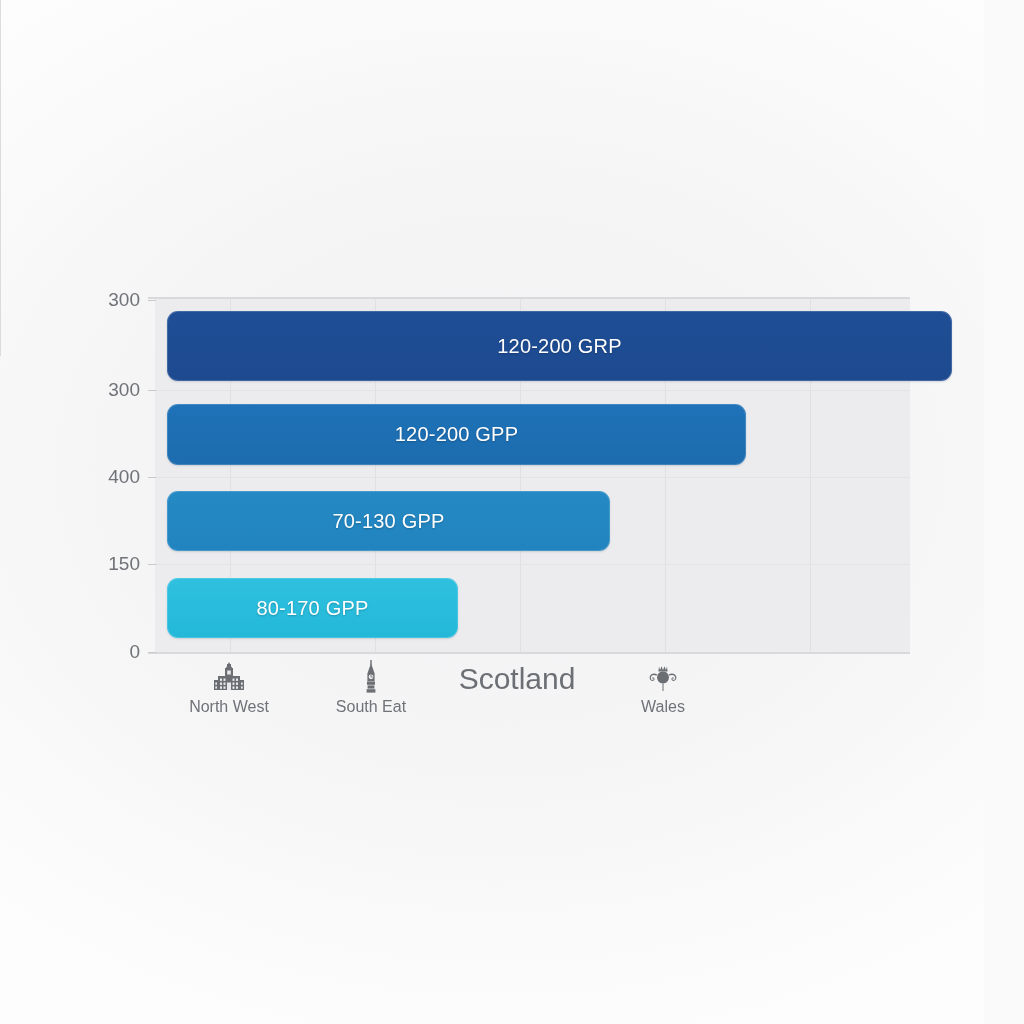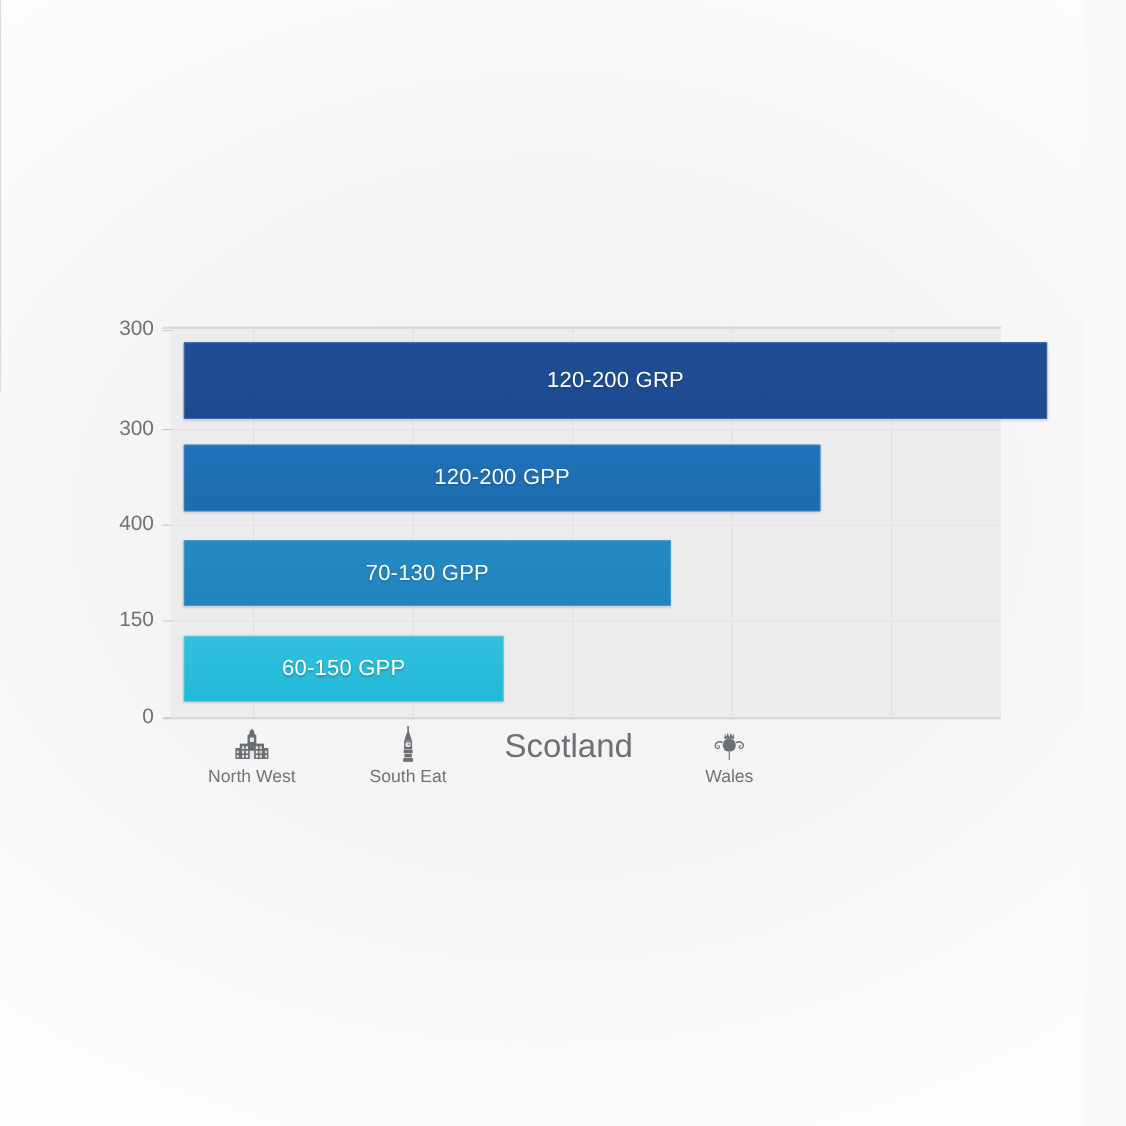--- a/index.html
+++ b/index.html
@@ -71,21 +71,21 @@
     top: 297px;
     width: 1px;
     height: 356px;
     background: #dcdcdf;
   }
 
   
   .bar {
     position: absolute;
     left: 167px;
-    border-radius: 1px;
+    border-radius: 11px;
     box-shadow: 0 1px 2px rgba(30,50,90,0.16), inset 0 0 0 1px rgba(255,255,255,0.16);
     display: flex;
     align-items: center;
     justify-content: center;
     overflow: hidden;
   }
   .bar-label {
     color: #ffffff;
     font-size: 20px;
     letter-spacing: 0.2px;
@@ -189,21 +189,21 @@
   <div class="bar" id="bar-0" style="top: 311px; height: 70px; width: 785px; background: linear-gradient(rgb(31, 78, 150) 0%, rgb(29, 74, 143) 100%);">
     <span class="bar-label">120-200 GRP</span>
   </div>
   <div class="bar" id="bar-1" style="top: 404px; height: 61px; width: 579px; background: linear-gradient(rgb(31, 114, 184) 0%, rgb(28, 108, 174) 100%); align-items: center;">
     <span class="bar-label">120-200 GPP</span>
   </div>
   <div class="bar" id="bar-2" style="top: 491px; height: 60px; width: 443px; background: linear-gradient(rgb(37, 137, 196) 0%, rgb(33, 132, 191) 100%);">
     <span class="bar-label">70-130 GPP</span>
   </div>
   <div class="bar" id="bar-3" style="top: 578px; height: 60px; width: 291px; background: linear-gradient(rgb(48, 192, 223) 0%, rgb(35, 184, 216) 100%);">
-    <span class="bar-label">60-150 GPP</span>
+    <span class="bar-label">80-170 GPP</span>
   </div>
 
   <div class="xcat" style="left:229px">
     <div class="xcat-icon">
       <svg width="34" height="32" viewBox="0 0 34 32" fill="#6b6e73">
         <rect x="15" y="2" width="4" height="5"></rect>
         <polygon points="17,0 14,6 20,6"></polygon>
         <rect x="13" y="6" width="8" height="10"></rect>
         <rect x="15.2" y="8.5" width="3.6" height="4" fill="#e8e8ea"></rect>
         <rect x="6" y="14" width="22" height="14"></rect>

